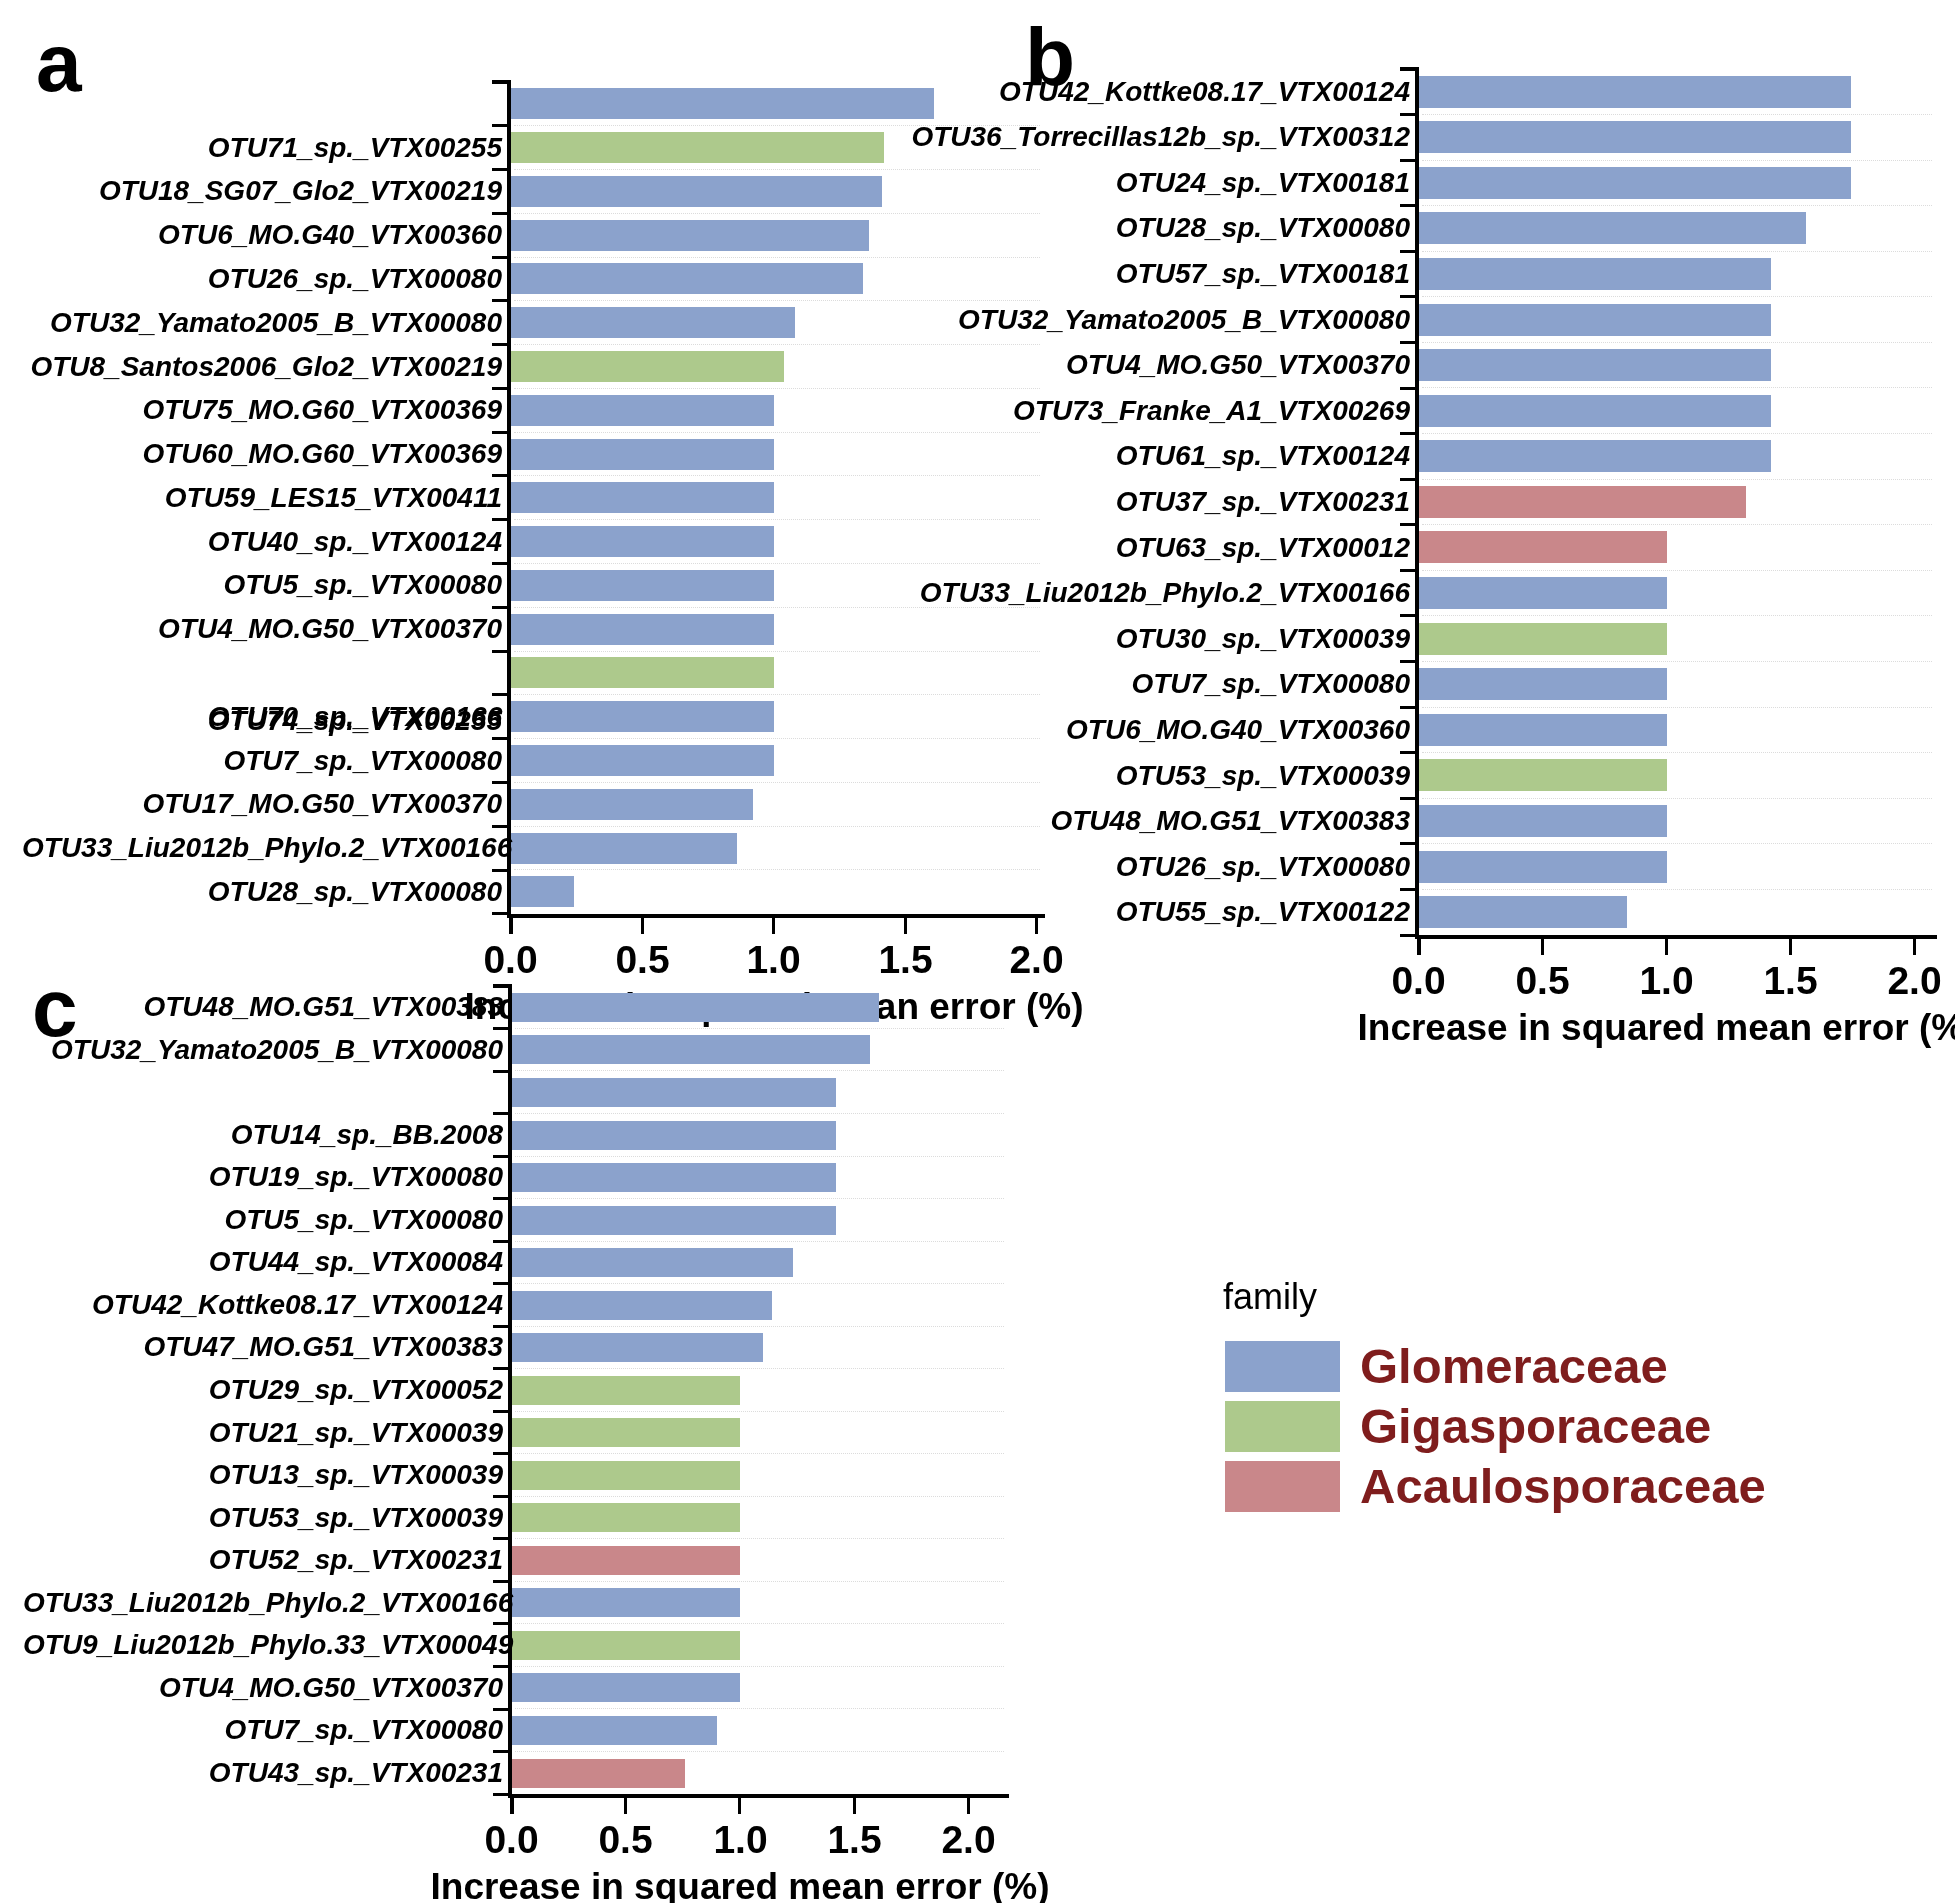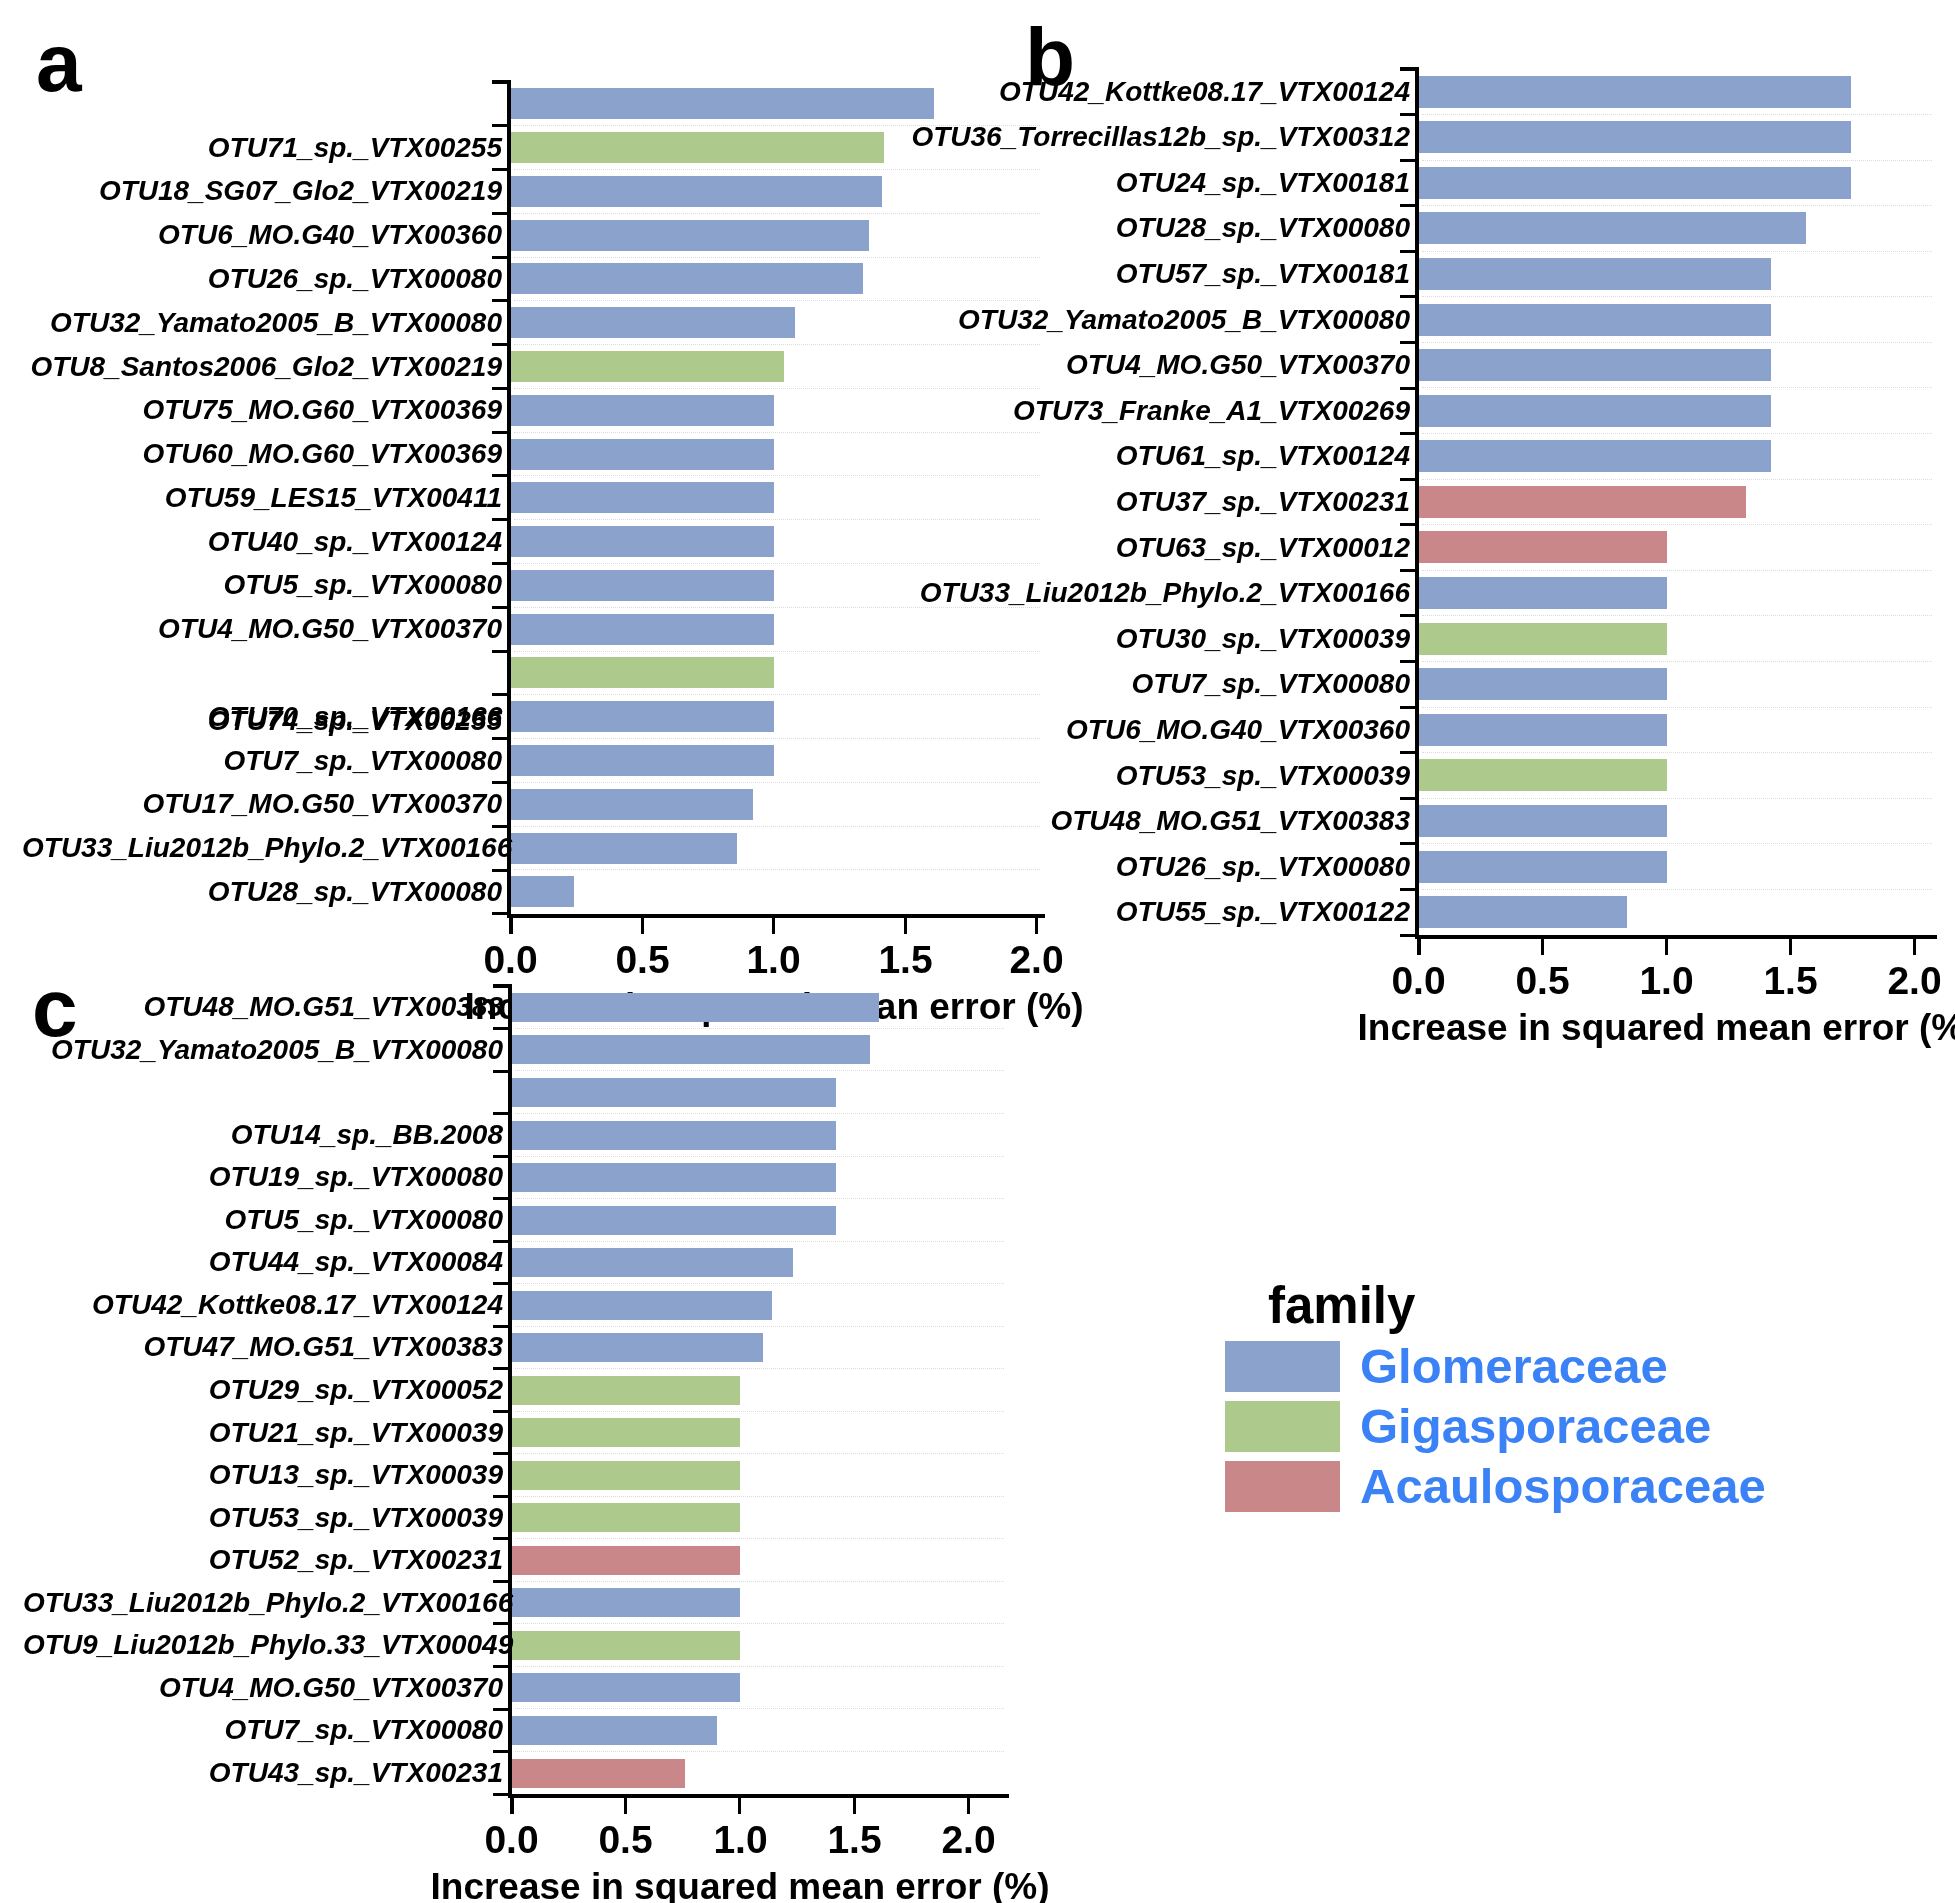--- a/index.html
+++ b/index.html
@@ -21,23 +21,23 @@
     position:absolute;font-size:28px;font-weight:bold;font-style:italic;
     text-align:right;white-space:nowrap;color:#000;
   }
   .xtick-label{
     position:absolute;font-size:39px;font-weight:bold;text-align:center;color:#000;white-space:nowrap;
   }
   .axis-title{
     position:absolute;font-size:37px;font-weight:bold;text-align:center;color:#000;white-space:nowrap;
   }
   .legend{position:absolute;}
-  .legend-title{position:absolute;font-size:51px;font-weight:bold;color:#000;margin-left:45px;}
+  .legend-title{position:absolute;font-size:36px;font-weight:normal;color:#000;}
   .legend-swatch{position:absolute;width:115px;height:51px;}
-  .legend-label{position:absolute;font-size:49px;font-weight:bold;color:#3b82f6;white-space:nowrap;line-height:51px;}
+  .legend-label{position:absolute;font-size:49px;font-weight:bold;color:#7f1d1d;white-space:nowrap;line-height:51px;}
 </style>
 </head>
 <body>
 
 <div id="canvas">
 
   <div class="panel-letter" style="left:36px;top:22.4px;">a</div>
   <div class="panel-letter" style="left:1025px;top:16px;">b</div>
   <div class="panel-letter" style="left:32px;top:967px;">c</div>
 

